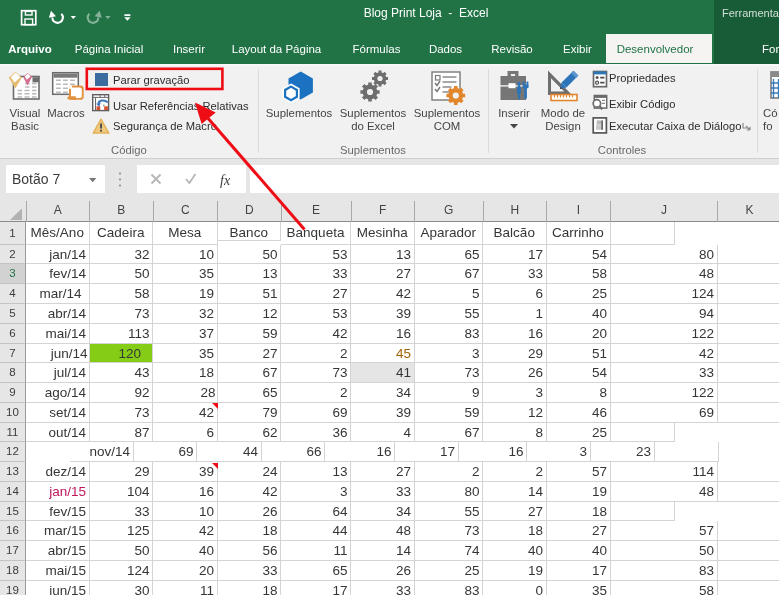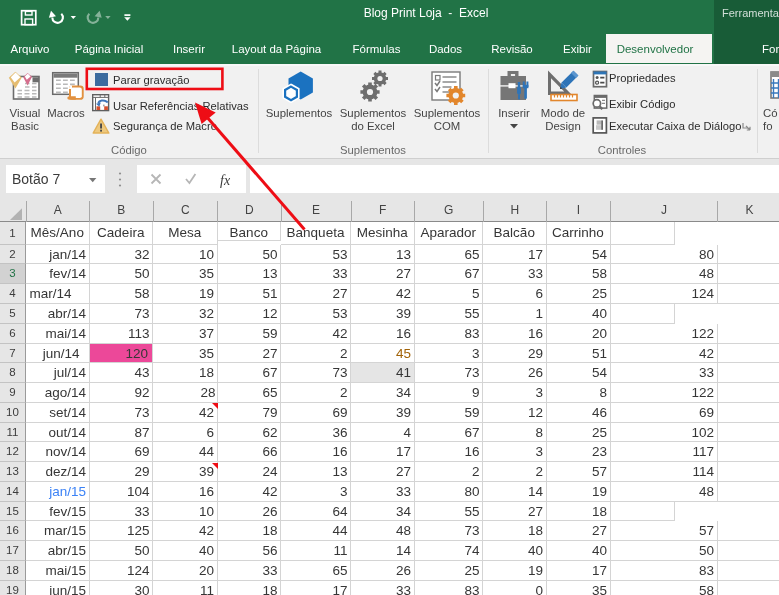--- a/index.html
+++ b/index.html
@@ -38,21 +38,21 @@
   <path d="M101.7 17.7 L94.6 16.3 L99.6 10.7 Z" fill="#fff"></path>
   <path d="M105.2 15.9 l5.4 0 l-2.7 3.1 z" fill="#fff"></path>
   </g>
 
   <line x1="124.4" y1="15.1" x2="130.4" y2="15.1" stroke="#fff" stroke-width="1.7"></line>
   <path d="M124.2 17.3 l6.4 0 l-3.2 3.4 z" fill="#fff"></path>
 </svg>
 
 <div class="abs" style="left:0;top:6px;width:852px;text-align:center;color:#fff;font-size:12px;">Blog Print Loja&nbsp; -&nbsp; Excel</div>
 
-<div class="tabtxt" style="left:2px;width:56px;">Arquivo</div>
+<div class="tabtxt" style="left:2px;width:56px;font-weight:bold;">Arquivo</div>
 <div class="tabtxt" style="left:67px;width:84px;">Página Inicial</div>
 <div class="tabtxt" style="left:166px;width:46px;">Inserir</div>
 <div class="tabtxt" style="left:224px;width:105px;">Layout da Página</div>
 <div class="tabtxt" style="left:346px;width:61px;">Fórmulas</div>
 <div class="tabtxt" style="left:424px;width:43px;">Dados</div>
 <div class="tabtxt" style="left:487px;width:50px;">Revisão</div>
 <div class="tabtxt" style="left:556px;width:43px;">Exibir</div>
 <div class="abs" style="left:606.3px;top:34.3px;width:106px;height:29.2px;background:#f5f4f2;"></div>
 <div class="tabtxt" style="left:602px;width:106px;color:#217346;">Desenvolvedor</div>
 
@@ -329,21 +329,21 @@
     <div style="width:70px;height:19.77px;background:#fff;border-right:1px solid #d4d4d4;border-bottom:1px solid #d4d4d4;text-align:right;padding-right:2.5px;line-height:19.77px;font-size:13.5px;color:#363636;flex:none;position:relative;overflow:visible;white-space:nowrap;" id="cE3">33</div>
     <div style="width:63.5px;height:19.77px;background:#fff;border-right:1px solid #d4d4d4;border-bottom:1px solid #d4d4d4;text-align:right;padding-right:2.5px;line-height:19.77px;font-size:13.5px;color:#363636;flex:none;position:relative;overflow:visible;white-space:nowrap;" id="cF3">27</div>
     <div style="width:68.5px;height:19.77px;background:#fff;border-right:1px solid #d4d4d4;border-bottom:1px solid #d4d4d4;text-align:right;padding-right:2.5px;line-height:19.77px;font-size:13.5px;color:#363636;flex:none;position:relative;overflow:visible;white-space:nowrap;" id="cG3">67</div>
     <div style="width:63.5px;height:19.77px;background:#fff;border-right:1px solid #d4d4d4;border-bottom:1px solid #d4d4d4;text-align:right;padding-right:2.5px;line-height:19.77px;font-size:13.5px;color:#363636;flex:none;position:relative;overflow:visible;white-space:nowrap;" id="cH3">33</div>
     <div style="width:64px;height:19.77px;background:#fff;border-right:1px solid #d4d4d4;border-bottom:1px solid #d4d4d4;text-align:right;padding-right:2.5px;line-height:19.77px;font-size:13.5px;color:#363636;flex:none;position:relative;overflow:visible;white-space:nowrap;" id="cI3">58</div>
     <div style="width:107px;height:19.77px;background:#fff;border-right:1px solid #d4d4d4;border-bottom:1px solid #d4d4d4;text-align:right;padding-right:2.5px;line-height:19.77px;font-size:13.5px;color:#363636;flex:none;position:relative;overflow:visible;white-space:nowrap;" id="cJ3">48</div>
     <div style="width:64px;height:19.77px;background:#fff;border-right:1px solid #d4d4d4;border-bottom:1px solid #d4d4d4;text-align:right;padding-right:2.5px;line-height:19.77px;font-size:13.5px;color:#363636;flex:none;position:relative;overflow:visible;white-space:nowrap;" id="cK3"></div>
   </div>
 <div class="abs" style="left:0;top:284.24px;width:781px;height:19.77px;display:flex;">
     <div style="width:26px;height:19.77px;background:#e6e6e6;border-right:1px solid #9a9a9a;border-bottom:1px solid #c3c3c3;text-align:center;line-height:19.77px;font-size:11.5px;color:#3c3c3c;flex:none;">4</div>
-    <div style="width:63.5px;height:19.77px;background:#fff;border-right:1px solid #d4d4d4;border-bottom:1px solid #d4d4d4;text-align:right;padding-right:17px;line-height:19.77px;font-size:13.5px;color:#363636;flex:none;position:relative;overflow:visible;white-space:nowrap;" id="cA4">mar/14</div>
+    <div style="width:63.5px;height:19.77px;background:#fff;border-right:1px solid #d4d4d4;border-bottom:1px solid #d4d4d4;text-align:right;padding-right:7px;line-height:19.77px;font-size:13.5px;color:#363636;flex:none;position:relative;overflow:visible;white-space:nowrap;" id="cA4">mar/14</div>
     <div style="width:63.5px;height:19.77px;background:#fff;border-right:1px solid #d4d4d4;border-bottom:1px solid #d4d4d4;text-align:right;padding-right:2.5px;line-height:19.77px;font-size:13.5px;color:#363636;flex:none;position:relative;overflow:visible;white-space:nowrap;" id="cB4">58</div>
     <div style="width:64.5px;height:19.77px;background:#fff;border-right:1px solid #d4d4d4;border-bottom:1px solid #d4d4d4;text-align:right;padding-right:2.5px;line-height:19.77px;font-size:13.5px;color:#363636;flex:none;position:relative;overflow:visible;white-space:nowrap;" id="cC4">19</div>
     <div style="width:63.5px;height:19.77px;background:#fff;border-right:1px solid #d4d4d4;border-bottom:1px solid #d4d4d4;text-align:right;padding-right:2.5px;line-height:19.77px;font-size:13.5px;color:#363636;flex:none;position:relative;overflow:visible;white-space:nowrap;" id="cD4">51</div>
     <div style="width:70px;height:19.77px;background:#fff;border-right:1px solid #d4d4d4;border-bottom:1px solid #d4d4d4;text-align:right;padding-right:2.5px;line-height:19.77px;font-size:13.5px;color:#363636;flex:none;position:relative;overflow:visible;white-space:nowrap;" id="cE4">27</div>
     <div style="width:63.5px;height:19.77px;background:#fff;border-right:1px solid #d4d4d4;border-bottom:1px solid #d4d4d4;text-align:right;padding-right:2.5px;line-height:19.77px;font-size:13.5px;color:#363636;flex:none;position:relative;overflow:visible;white-space:nowrap;" id="cF4">42</div>
     <div style="width:68.5px;height:19.77px;background:#fff;border-right:1px solid #d4d4d4;border-bottom:1px solid #d4d4d4;text-align:right;padding-right:2.5px;line-height:19.77px;font-size:13.5px;color:#363636;flex:none;position:relative;overflow:visible;white-space:nowrap;" id="cG4">5</div>
     <div style="width:63.5px;height:19.77px;background:#fff;border-right:1px solid #d4d4d4;border-bottom:1px solid #d4d4d4;text-align:right;padding-right:2.5px;line-height:19.77px;font-size:13.5px;color:#363636;flex:none;position:relative;overflow:visible;white-space:nowrap;" id="cH4">6</div>
     <div style="width:64px;height:19.77px;background:#fff;border-right:1px solid #d4d4d4;border-bottom:1px solid #d4d4d4;text-align:right;padding-right:2.5px;line-height:19.77px;font-size:13.5px;color:#363636;flex:none;position:relative;overflow:visible;white-space:nowrap;" id="cI4">25</div>
     <div style="width:107px;height:19.77px;background:#fff;border-right:1px solid #d4d4d4;border-bottom:1px solid #d4d4d4;text-align:right;padding-right:2.5px;line-height:19.77px;font-size:13.5px;color:#363636;flex:none;position:relative;overflow:visible;white-space:nowrap;" id="cJ4">124</div>
     <div style="width:64px;height:19.77px;background:#fff;border-right:1px solid #d4d4d4;border-bottom:1px solid #d4d4d4;text-align:right;padding-right:2.5px;line-height:19.77px;font-size:13.5px;color:#363636;flex:none;position:relative;overflow:visible;white-space:nowrap;" id="cK4"></div>
@@ -352,40 +352,41 @@
     <div style="width:26px;height:19.77px;background:#e6e6e6;border-right:1px solid #9a9a9a;border-bottom:1px solid #c3c3c3;text-align:center;line-height:19.77px;font-size:11.5px;color:#3c3c3c;flex:none;">5</div>
     <div style="width:63.5px;height:19.77px;background:#fff;border-right:1px solid #d4d4d4;border-bottom:1px solid #d4d4d4;text-align:right;padding-right:2.5px;line-height:19.77px;font-size:13.5px;color:#363636;flex:none;position:relative;overflow:visible;white-space:nowrap;" id="cA5">abr/14</div>
     <div style="width:63.5px;height:19.77px;background:#fff;border-right:1px solid #d4d4d4;border-bottom:1px solid #d4d4d4;text-align:right;padding-right:2.5px;line-height:19.77px;font-size:13.5px;color:#363636;flex:none;position:relative;overflow:visible;white-space:nowrap;" id="cB5">73</div>
     <div style="width:64.5px;height:19.77px;background:#fff;border-right:1px solid #d4d4d4;border-bottom:1px solid #d4d4d4;text-align:right;padding-right:2.5px;line-height:19.77px;font-size:13.5px;color:#363636;flex:none;position:relative;overflow:visible;white-space:nowrap;" id="cC5">32</div>
     <div style="width:63.5px;height:19.77px;background:#fff;border-right:1px solid #d4d4d4;border-bottom:1px solid #d4d4d4;text-align:right;padding-right:2.5px;line-height:19.77px;font-size:13.5px;color:#363636;flex:none;position:relative;overflow:visible;white-space:nowrap;" id="cD5">12</div>
     <div style="width:70px;height:19.77px;background:#fff;border-right:1px solid #d4d4d4;border-bottom:1px solid #d4d4d4;text-align:right;padding-right:2.5px;line-height:19.77px;font-size:13.5px;color:#363636;flex:none;position:relative;overflow:visible;white-space:nowrap;" id="cE5">53</div>
     <div style="width:63.5px;height:19.77px;background:#fff;border-right:1px solid #d4d4d4;border-bottom:1px solid #d4d4d4;text-align:right;padding-right:2.5px;line-height:19.77px;font-size:13.5px;color:#363636;flex:none;position:relative;overflow:visible;white-space:nowrap;" id="cF5">39</div>
     <div style="width:68.5px;height:19.77px;background:#fff;border-right:1px solid #d4d4d4;border-bottom:1px solid #d4d4d4;text-align:right;padding-right:2.5px;line-height:19.77px;font-size:13.5px;color:#363636;flex:none;position:relative;overflow:visible;white-space:nowrap;" id="cG5">55</div>
     <div style="width:63.5px;height:19.77px;background:#fff;border-right:1px solid #d4d4d4;border-bottom:1px solid #d4d4d4;text-align:right;padding-right:2.5px;line-height:19.77px;font-size:13.5px;color:#363636;flex:none;position:relative;overflow:visible;white-space:nowrap;" id="cH5">1</div>
     <div style="width:64px;height:19.77px;background:#fff;border-right:1px solid #d4d4d4;border-bottom:1px solid #d4d4d4;text-align:right;padding-right:2.5px;line-height:19.77px;font-size:13.5px;color:#363636;flex:none;position:relative;overflow:visible;white-space:nowrap;" id="cI5">40</div>
+    <div style="width:107px;height:19.77px;background:#fff;border-right:1px solid #d4d4d4;border-bottom:1px solid #d4d4d4;text-align:right;padding-right:2.5px;line-height:19.77px;font-size:13.5px;color:#363636;flex:none;position:relative;overflow:visible;white-space:nowrap;" id="cJ5">94</div>
     <div style="width:64px;height:19.77px;background:#fff;border-right:1px solid #d4d4d4;border-bottom:1px solid #d4d4d4;text-align:right;padding-right:2.5px;line-height:19.77px;font-size:13.5px;color:#363636;flex:none;position:relative;overflow:visible;white-space:nowrap;" id="cK5"></div>
   </div>
 <div class="abs" style="left:0;top:323.78px;width:781px;height:19.77px;display:flex;">
     <div style="width:26px;height:19.77px;background:#e6e6e6;border-right:1px solid #9a9a9a;border-bottom:1px solid #c3c3c3;text-align:center;line-height:19.77px;font-size:11.5px;color:#3c3c3c;flex:none;">6</div>
     <div style="width:63.5px;height:19.77px;background:#fff;border-right:1px solid #d4d4d4;border-bottom:1px solid #d4d4d4;text-align:right;padding-right:2.5px;line-height:19.77px;font-size:13.5px;color:#363636;flex:none;position:relative;overflow:visible;white-space:nowrap;" id="cA6">mai/14</div>
     <div style="width:63.5px;height:19.77px;background:#fff;border-right:1px solid #d4d4d4;border-bottom:1px solid #d4d4d4;text-align:right;padding-right:2.5px;line-height:19.77px;font-size:13.5px;color:#363636;flex:none;position:relative;overflow:visible;white-space:nowrap;" id="cB6">113</div>
     <div style="width:64.5px;height:19.77px;background:#fff;border-right:1px solid #d4d4d4;border-bottom:1px solid #d4d4d4;text-align:right;padding-right:2.5px;line-height:19.77px;font-size:13.5px;color:#363636;flex:none;position:relative;overflow:visible;white-space:nowrap;" id="cC6">37</div>
     <div style="width:63.5px;height:19.77px;background:#fff;border-right:1px solid #d4d4d4;border-bottom:1px solid #d4d4d4;text-align:right;padding-right:2.5px;line-height:19.77px;font-size:13.5px;color:#363636;flex:none;position:relative;overflow:visible;white-space:nowrap;" id="cD6">59</div>
     <div style="width:70px;height:19.77px;background:#fff;border-right:1px solid #d4d4d4;border-bottom:1px solid #d4d4d4;text-align:right;padding-right:2.5px;line-height:19.77px;font-size:13.5px;color:#363636;flex:none;position:relative;overflow:visible;white-space:nowrap;" id="cE6">42</div>
     <div style="width:63.5px;height:19.77px;background:#fff;border-right:1px solid #d4d4d4;border-bottom:1px solid #d4d4d4;text-align:right;padding-right:2.5px;line-height:19.77px;font-size:13.5px;color:#363636;flex:none;position:relative;overflow:visible;white-space:nowrap;" id="cF6">16</div>
     <div style="width:68.5px;height:19.77px;background:#fff;border-right:1px solid #d4d4d4;border-bottom:1px solid #d4d4d4;text-align:right;padding-right:2.5px;line-height:19.77px;font-size:13.5px;color:#363636;flex:none;position:relative;overflow:visible;white-space:nowrap;" id="cG6">83</div>
     <div style="width:63.5px;height:19.77px;background:#fff;border-right:1px solid #d4d4d4;border-bottom:1px solid #d4d4d4;text-align:right;padding-right:2.5px;line-height:19.77px;font-size:13.5px;color:#363636;flex:none;position:relative;overflow:visible;white-space:nowrap;" id="cH6">16</div>
     <div style="width:64px;height:19.77px;background:#fff;border-right:1px solid #d4d4d4;border-bottom:1px solid #d4d4d4;text-align:right;padding-right:2.5px;line-height:19.77px;font-size:13.5px;color:#363636;flex:none;position:relative;overflow:visible;white-space:nowrap;" id="cI6">20</div>
     <div style="width:107px;height:19.77px;background:#fff;border-right:1px solid #d4d4d4;border-bottom:1px solid #d4d4d4;text-align:right;padding-right:2.5px;line-height:19.77px;font-size:13.5px;color:#363636;flex:none;position:relative;overflow:visible;white-space:nowrap;" id="cJ6">122</div>
     <div style="width:64px;height:19.77px;background:#fff;border-right:1px solid #d4d4d4;border-bottom:1px solid #d4d4d4;text-align:right;padding-right:2.5px;line-height:19.77px;font-size:13.5px;color:#363636;flex:none;position:relative;overflow:visible;white-space:nowrap;" id="cK6"></div>
   </div>
 <div class="abs" style="left:0;top:343.55px;width:781px;height:19.77px;display:flex;">
     <div style="width:26px;height:19.77px;background:#e6e6e6;border-right:1px solid #9a9a9a;border-bottom:1px solid #c3c3c3;text-align:center;line-height:19.77px;font-size:11.5px;color:#3c3c3c;flex:none;">7</div>
-    <div style="width:63.5px;height:19.77px;background:#fff;border-right:1px solid #d4d4d4;border-bottom:1px solid #d4d4d4;text-align:right;padding-right:9px;line-height:19.77px;font-size:13.5px;color:#363636;flex:none;position:relative;overflow:visible;white-space:nowrap;" id="cA7">jun/14</div>
-    <div style="width:63.5px;height:19.77px;background:#ec4899;border-right:1px solid #d4d4d4;border-bottom:1px solid #d4d4d4;text-align:right;padding-right:4px;line-height:19.77px;font-size:13.5px;color:#363636;flex:none;position:relative;overflow:visible;white-space:nowrap;" id="cB7">120</div>
+    <div style="width:63.5px;height:19.77px;background:#fff;border-right:1px solid #d4d4d4;border-bottom:1px solid #d4d4d4;text-align:right;padding-right:1px;line-height:19.77px;font-size:13.5px;color:#363636;flex:none;position:relative;overflow:visible;white-space:nowrap;" id="cA7">jun/14</div>
+    <div style="width:63.5px;height:19.77px;background:#84cc16;border-right:1px solid #d4d4d4;border-bottom:1px solid #d4d4d4;text-align:right;padding-right:11px;line-height:19.77px;font-size:13.5px;color:#363636;flex:none;position:relative;overflow:visible;white-space:nowrap;" id="cB7">120</div>
     <div style="width:64.5px;height:19.77px;background:#fff;border-right:1px solid #d4d4d4;border-bottom:1px solid #d4d4d4;text-align:right;padding-right:2.5px;line-height:19.77px;font-size:13.5px;color:#363636;flex:none;position:relative;overflow:visible;white-space:nowrap;" id="cC7">35</div>
     <div style="width:63.5px;height:19.77px;background:#fff;border-right:1px solid #d4d4d4;border-bottom:1px solid #d4d4d4;text-align:right;padding-right:2.5px;line-height:19.77px;font-size:13.5px;color:#363636;flex:none;position:relative;overflow:visible;white-space:nowrap;" id="cD7">27</div>
     <div style="width:70px;height:19.77px;background:#fff;border-right:1px solid #d4d4d4;border-bottom:1px solid #d4d4d4;text-align:right;padding-right:2.5px;line-height:19.77px;font-size:13.5px;color:#363636;flex:none;position:relative;overflow:visible;white-space:nowrap;" id="cE7">2</div>
     <div style="width:63.5px;height:19.77px;background:#fff;border-right:1px solid #d4d4d4;border-bottom:1px solid #d4d4d4;text-align:right;padding-right:2.5px;line-height:19.77px;font-size:13.5px;color:#a16207;flex:none;position:relative;overflow:visible;white-space:nowrap;" id="cF7">45</div>
     <div style="width:68.5px;height:19.77px;background:#fff;border-right:1px solid #d4d4d4;border-bottom:1px solid #d4d4d4;text-align:right;padding-right:2.5px;line-height:19.77px;font-size:13.5px;color:#363636;flex:none;position:relative;overflow:visible;white-space:nowrap;" id="cG7">3</div>
     <div style="width:63.5px;height:19.77px;background:#fff;border-right:1px solid #d4d4d4;border-bottom:1px solid #d4d4d4;text-align:right;padding-right:2.5px;line-height:19.77px;font-size:13.5px;color:#363636;flex:none;position:relative;overflow:visible;white-space:nowrap;" id="cH7">29</div>
     <div style="width:64px;height:19.77px;background:#fff;border-right:1px solid #d4d4d4;border-bottom:1px solid #d4d4d4;text-align:right;padding-right:2.5px;line-height:19.77px;font-size:13.5px;color:#363636;flex:none;position:relative;overflow:visible;white-space:nowrap;" id="cI7">51</div>
     <div style="width:107px;height:19.77px;background:#fff;border-right:1px solid #d4d4d4;border-bottom:1px solid #d4d4d4;text-align:right;padding-right:2.5px;line-height:19.77px;font-size:13.5px;color:#363636;flex:none;position:relative;overflow:visible;white-space:nowrap;" id="cJ7">42</div>
     <div style="width:64px;height:19.77px;background:#fff;border-right:1px solid #d4d4d4;border-bottom:1px solid #d4d4d4;text-align:right;padding-right:2.5px;line-height:19.77px;font-size:13.5px;color:#363636;flex:none;position:relative;overflow:visible;white-space:nowrap;" id="cK7"></div>
   </div>
@@ -435,54 +436,52 @@
     <div style="width:26px;height:19.77px;background:#e6e6e6;border-right:1px solid #9a9a9a;border-bottom:1px solid #c3c3c3;text-align:center;line-height:19.77px;font-size:11.5px;color:#3c3c3c;flex:none;">11</div>
     <div style="width:63.5px;height:19.77px;background:#fff;border-right:1px solid #d4d4d4;border-bottom:1px solid #d4d4d4;text-align:right;padding-right:2.5px;line-height:19.77px;font-size:13.5px;color:#363636;flex:none;position:relative;overflow:visible;white-space:nowrap;" id="cA11">out/14</div>
     <div style="width:63.5px;height:19.77px;background:#fff;border-right:1px solid #d4d4d4;border-bottom:1px solid #d4d4d4;text-align:right;padding-right:2.5px;line-height:19.77px;font-size:13.5px;color:#363636;flex:none;position:relative;overflow:visible;white-space:nowrap;" id="cB11">87</div>
     <div style="width:64.5px;height:19.77px;background:#fff;border-right:1px solid #d4d4d4;border-bottom:1px solid #d4d4d4;text-align:right;padding-right:2.5px;line-height:19.77px;font-size:13.5px;color:#363636;flex:none;position:relative;overflow:visible;white-space:nowrap;" id="cC11">6</div>
     <div style="width:63.5px;height:19.77px;background:#fff;border-right:1px solid #d4d4d4;border-bottom:1px solid #d4d4d4;text-align:right;padding-right:2.5px;line-height:19.77px;font-size:13.5px;color:#363636;flex:none;position:relative;overflow:visible;white-space:nowrap;" id="cD11">62</div>
     <div style="width:70px;height:19.77px;background:#fff;border-right:1px solid #d4d4d4;border-bottom:1px solid #d4d4d4;text-align:right;padding-right:2.5px;line-height:19.77px;font-size:13.5px;color:#363636;flex:none;position:relative;overflow:visible;white-space:nowrap;" id="cE11">36</div>
     <div style="width:63.5px;height:19.77px;background:#fff;border-right:1px solid #d4d4d4;border-bottom:1px solid #d4d4d4;text-align:right;padding-right:2.5px;line-height:19.77px;font-size:13.5px;color:#363636;flex:none;position:relative;overflow:visible;white-space:nowrap;" id="cF11">4</div>
     <div style="width:68.5px;height:19.77px;background:#fff;border-right:1px solid #d4d4d4;border-bottom:1px solid #d4d4d4;text-align:right;padding-right:2.5px;line-height:19.77px;font-size:13.5px;color:#363636;flex:none;position:relative;overflow:visible;white-space:nowrap;" id="cG11">67</div>
     <div style="width:63.5px;height:19.77px;background:#fff;border-right:1px solid #d4d4d4;border-bottom:1px solid #d4d4d4;text-align:right;padding-right:2.5px;line-height:19.77px;font-size:13.5px;color:#363636;flex:none;position:relative;overflow:visible;white-space:nowrap;" id="cH11">8</div>
     <div style="width:64px;height:19.77px;background:#fff;border-right:1px solid #d4d4d4;border-bottom:1px solid #d4d4d4;text-align:right;padding-right:2.5px;line-height:19.77px;font-size:13.5px;color:#363636;flex:none;position:relative;overflow:visible;white-space:nowrap;" id="cI11">25</div>
-    <div style="width:107px;height:19.77px;background:#fff;border-right:1px solid #d4d4d4;border-bottom:1px solid #d4d4d4;text-align:right;padding-right:2.5px;line-height:19.77px;font-size:13.5px;color:#363636;flex:none;position:relative;overflow:visible;white-space:nowrap;" id="cJ11">102</div>
     <div style="width:64px;height:19.77px;background:#fff;border-right:1px solid #d4d4d4;border-bottom:1px solid #d4d4d4;text-align:right;padding-right:2.5px;line-height:19.77px;font-size:13.5px;color:#363636;flex:none;position:relative;overflow:visible;white-space:nowrap;" id="cK11"></div>
   </div>
 <div class="abs" style="left:0;top:442.4px;width:781px;height:19.77px;display:flex;">
     <div style="width:26px;height:19.77px;background:#e6e6e6;border-right:1px solid #9a9a9a;border-bottom:1px solid #c3c3c3;text-align:center;line-height:19.77px;font-size:11.5px;color:#3c3c3c;flex:none;">12</div>
-    <div style="width:63.5px;height:19.77px;background:#fff;border-right:1px solid #d4d4d4;border-bottom:1px solid #d4d4d4;text-align:right;padding-right:2.5px;line-height:19.77px;font-size:13.5px;color:#363636;flex:none;position:relative;overflow:visible;white-space:nowrap;" id="cA12">nov/14</div>
+    <div style="width:63.5px;height:19.77px;background:#fff;border-right:1px solid #d4d4d4;border-bottom:1px solid #d4d4d4;text-align:right;padding-right:2.5px;line-height:19.77px;font-size:13.5px;color:#363636;flex:none;position:relative;overflow:visible;white-space:nowrap;margin-left:44px;" id="cA12">nov/14</div>
     <div style="width:63.5px;height:19.77px;background:#fff;border-right:1px solid #d4d4d4;border-bottom:1px solid #d4d4d4;text-align:right;padding-right:2.5px;line-height:19.77px;font-size:13.5px;color:#363636;flex:none;position:relative;overflow:visible;white-space:nowrap;" id="cB12">69</div>
     <div style="width:64.5px;height:19.77px;background:#fff;border-right:1px solid #d4d4d4;border-bottom:1px solid #d4d4d4;text-align:right;padding-right:2.5px;line-height:19.77px;font-size:13.5px;color:#363636;flex:none;position:relative;overflow:visible;white-space:nowrap;" id="cC12">44</div>
     <div style="width:63.5px;height:19.77px;background:#fff;border-right:1px solid #d4d4d4;border-bottom:1px solid #d4d4d4;text-align:right;padding-right:2.5px;line-height:19.77px;font-size:13.5px;color:#363636;flex:none;position:relative;overflow:visible;white-space:nowrap;" id="cD12">66</div>
     <div style="width:70px;height:19.77px;background:#fff;border-right:1px solid #d4d4d4;border-bottom:1px solid #d4d4d4;text-align:right;padding-right:2.5px;line-height:19.77px;font-size:13.5px;color:#363636;flex:none;position:relative;overflow:visible;white-space:nowrap;" id="cE12">16</div>
     <div style="width:63.5px;height:19.77px;background:#fff;border-right:1px solid #d4d4d4;border-bottom:1px solid #d4d4d4;text-align:right;padding-right:2.5px;line-height:19.77px;font-size:13.5px;color:#363636;flex:none;position:relative;overflow:visible;white-space:nowrap;" id="cF12">17</div>
     <div style="width:68.5px;height:19.77px;background:#fff;border-right:1px solid #d4d4d4;border-bottom:1px solid #d4d4d4;text-align:right;padding-right:2.5px;line-height:19.77px;font-size:13.5px;color:#363636;flex:none;position:relative;overflow:visible;white-space:nowrap;" id="cG12">16</div>
     <div style="width:63.5px;height:19.77px;background:#fff;border-right:1px solid #d4d4d4;border-bottom:1px solid #d4d4d4;text-align:right;padding-right:2.5px;line-height:19.77px;font-size:13.5px;color:#363636;flex:none;position:relative;overflow:visible;white-space:nowrap;" id="cH12">3</div>
     <div style="width:64px;height:19.77px;background:#fff;border-right:1px solid #d4d4d4;border-bottom:1px solid #d4d4d4;text-align:right;padding-right:2.5px;line-height:19.77px;font-size:13.5px;color:#363636;flex:none;position:relative;overflow:visible;white-space:nowrap;" id="cI12">23</div>
-    <div style="width:107px;height:19.77px;background:#fff;border-right:1px solid #d4d4d4;border-bottom:1px solid #d4d4d4;text-align:right;padding-right:2.5px;line-height:19.77px;font-size:13.5px;color:#363636;flex:none;position:relative;overflow:visible;white-space:nowrap;" id="cJ12">117</div>
     <div style="width:64px;height:19.77px;background:#fff;border-right:1px solid #d4d4d4;border-bottom:1px solid #d4d4d4;text-align:right;padding-right:2.5px;line-height:19.77px;font-size:13.5px;color:#363636;flex:none;position:relative;overflow:visible;white-space:nowrap;" id="cK12"></div>
   </div>
 <div class="abs" style="left:0;top:462.17px;width:781px;height:19.77px;display:flex;">
     <div style="width:26px;height:19.77px;background:#e6e6e6;border-right:1px solid #9a9a9a;border-bottom:1px solid #c3c3c3;text-align:center;line-height:19.77px;font-size:11.5px;color:#3c3c3c;flex:none;">13</div>
     <div style="width:63.5px;height:19.77px;background:#fff;border-right:1px solid #d4d4d4;border-bottom:1px solid #d4d4d4;text-align:right;padding-right:2.5px;line-height:19.77px;font-size:13.5px;color:#363636;flex:none;position:relative;overflow:visible;white-space:nowrap;" id="cA13">dez/14</div>
     <div style="width:63.5px;height:19.77px;background:#fff;border-right:1px solid #d4d4d4;border-bottom:1px solid #d4d4d4;text-align:right;padding-right:2.5px;line-height:19.77px;font-size:13.5px;color:#363636;flex:none;position:relative;overflow:visible;white-space:nowrap;" id="cB13">29</div>
     <div style="width:64.5px;height:19.77px;background:#fff;border-right:1px solid #d4d4d4;border-bottom:1px solid #d4d4d4;text-align:right;padding-right:2.5px;line-height:19.77px;font-size:13.5px;color:#363636;flex:none;position:relative;overflow:visible;white-space:nowrap;" id="cC13">39</div>
     <div style="width:63.5px;height:19.77px;background:#fff;border-right:1px solid #d4d4d4;border-bottom:1px solid #d4d4d4;text-align:right;padding-right:2.5px;line-height:19.77px;font-size:13.5px;color:#363636;flex:none;position:relative;overflow:visible;white-space:nowrap;" id="cD13">24</div>
     <div style="width:70px;height:19.77px;background:#fff;border-right:1px solid #d4d4d4;border-bottom:1px solid #d4d4d4;text-align:right;padding-right:2.5px;line-height:19.77px;font-size:13.5px;color:#363636;flex:none;position:relative;overflow:visible;white-space:nowrap;" id="cE13">13</div>
     <div style="width:63.5px;height:19.77px;background:#fff;border-right:1px solid #d4d4d4;border-bottom:1px solid #d4d4d4;text-align:right;padding-right:2.5px;line-height:19.77px;font-size:13.5px;color:#363636;flex:none;position:relative;overflow:visible;white-space:nowrap;" id="cF13">27</div>
     <div style="width:68.5px;height:19.77px;background:#fff;border-right:1px solid #d4d4d4;border-bottom:1px solid #d4d4d4;text-align:right;padding-right:2.5px;line-height:19.77px;font-size:13.5px;color:#363636;flex:none;position:relative;overflow:visible;white-space:nowrap;" id="cG13">2</div>
     <div style="width:63.5px;height:19.77px;background:#fff;border-right:1px solid #d4d4d4;border-bottom:1px solid #d4d4d4;text-align:right;padding-right:2.5px;line-height:19.77px;font-size:13.5px;color:#363636;flex:none;position:relative;overflow:visible;white-space:nowrap;" id="cH13">2</div>
     <div style="width:64px;height:19.77px;background:#fff;border-right:1px solid #d4d4d4;border-bottom:1px solid #d4d4d4;text-align:right;padding-right:2.5px;line-height:19.77px;font-size:13.5px;color:#363636;flex:none;position:relative;overflow:visible;white-space:nowrap;" id="cI13">57</div>
     <div style="width:107px;height:19.77px;background:#fff;border-right:1px solid #d4d4d4;border-bottom:1px solid #d4d4d4;text-align:right;padding-right:2.5px;line-height:19.77px;font-size:13.5px;color:#363636;flex:none;position:relative;overflow:visible;white-space:nowrap;" id="cJ13">114</div>
     <div style="width:64px;height:19.77px;background:#fff;border-right:1px solid #d4d4d4;border-bottom:1px solid #d4d4d4;text-align:right;padding-right:2.5px;line-height:19.77px;font-size:13.5px;color:#363636;flex:none;position:relative;overflow:visible;white-space:nowrap;" id="cK13"></div>
   </div>
 <div class="abs" style="left:0;top:481.94000000000005px;width:781px;height:19.77px;display:flex;">
     <div style="width:26px;height:19.77px;background:#e6e6e6;border-right:1px solid #9a9a9a;border-bottom:1px solid #c3c3c3;text-align:center;line-height:19.77px;font-size:11.5px;color:#3c3c3c;flex:none;">14</div>
-    <div style="width:63.5px;height:19.77px;background:#fff;border-right:1px solid #d4d4d4;border-bottom:1px solid #d4d4d4;text-align:right;padding-right:2.5px;line-height:19.77px;font-size:13.5px;color:#3b82f6;flex:none;position:relative;overflow:visible;white-space:nowrap;" id="cA14">jan/15</div>
+    <div style="width:63.5px;height:19.77px;background:#fff;border-right:1px solid #d4d4d4;border-bottom:1px solid #d4d4d4;text-align:right;padding-right:2.5px;line-height:19.77px;font-size:13.5px;color:#be185d;flex:none;position:relative;overflow:visible;white-space:nowrap;" id="cA14">jan/15</div>
     <div style="width:63.5px;height:19.77px;background:#fff;border-right:1px solid #d4d4d4;border-bottom:1px solid #d4d4d4;text-align:right;padding-right:2.5px;line-height:19.77px;font-size:13.5px;color:#363636;flex:none;position:relative;overflow:visible;white-space:nowrap;" id="cB14">104</div>
     <div style="width:64.5px;height:19.77px;background:#fff;border-right:1px solid #d4d4d4;border-bottom:1px solid #d4d4d4;text-align:right;padding-right:2.5px;line-height:19.77px;font-size:13.5px;color:#363636;flex:none;position:relative;overflow:visible;white-space:nowrap;" id="cC14">16</div>
     <div style="width:63.5px;height:19.77px;background:#fff;border-right:1px solid #d4d4d4;border-bottom:1px solid #d4d4d4;text-align:right;padding-right:2.5px;line-height:19.77px;font-size:13.5px;color:#363636;flex:none;position:relative;overflow:visible;white-space:nowrap;" id="cD14">42</div>
     <div style="width:70px;height:19.77px;background:#fff;border-right:1px solid #d4d4d4;border-bottom:1px solid #d4d4d4;text-align:right;padding-right:2.5px;line-height:19.77px;font-size:13.5px;color:#363636;flex:none;position:relative;overflow:visible;white-space:nowrap;" id="cE14">3</div>
     <div style="width:63.5px;height:19.77px;background:#fff;border-right:1px solid #d4d4d4;border-bottom:1px solid #d4d4d4;text-align:right;padding-right:2.5px;line-height:19.77px;font-size:13.5px;color:#363636;flex:none;position:relative;overflow:visible;white-space:nowrap;" id="cF14">33</div>
     <div style="width:68.5px;height:19.77px;background:#fff;border-right:1px solid #d4d4d4;border-bottom:1px solid #d4d4d4;text-align:right;padding-right:2.5px;line-height:19.77px;font-size:13.5px;color:#363636;flex:none;position:relative;overflow:visible;white-space:nowrap;" id="cG14">80</div>
     <div style="width:63.5px;height:19.77px;background:#fff;border-right:1px solid #d4d4d4;border-bottom:1px solid #d4d4d4;text-align:right;padding-right:2.5px;line-height:19.77px;font-size:13.5px;color:#363636;flex:none;position:relative;overflow:visible;white-space:nowrap;" id="cH14">14</div>
     <div style="width:64px;height:19.77px;background:#fff;border-right:1px solid #d4d4d4;border-bottom:1px solid #d4d4d4;text-align:right;padding-right:2.5px;line-height:19.77px;font-size:13.5px;color:#363636;flex:none;position:relative;overflow:visible;white-space:nowrap;" id="cI14">19</div>
     <div style="width:107px;height:19.77px;background:#fff;border-right:1px solid #d4d4d4;border-bottom:1px solid #d4d4d4;text-align:right;padding-right:2.5px;line-height:19.77px;font-size:13.5px;color:#363636;flex:none;position:relative;overflow:visible;white-space:nowrap;" id="cJ14">48</div>
     <div style="width:64px;height:19.77px;background:#fff;border-right:1px solid #d4d4d4;border-bottom:1px solid #d4d4d4;text-align:right;padding-right:2.5px;line-height:19.77px;font-size:13.5px;color:#363636;flex:none;position:relative;overflow:visible;white-space:nowrap;" id="cK14"></div>

